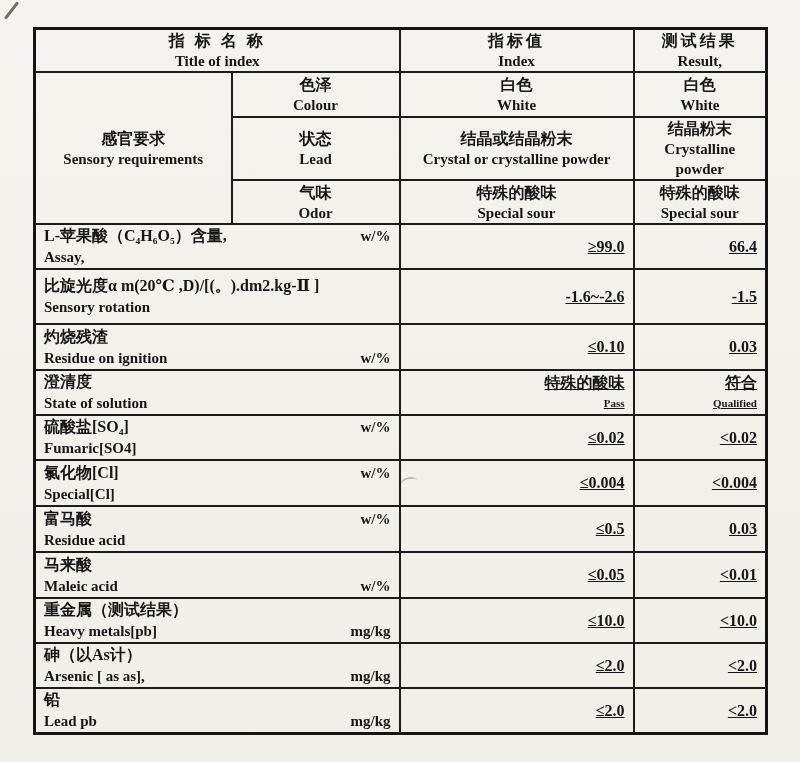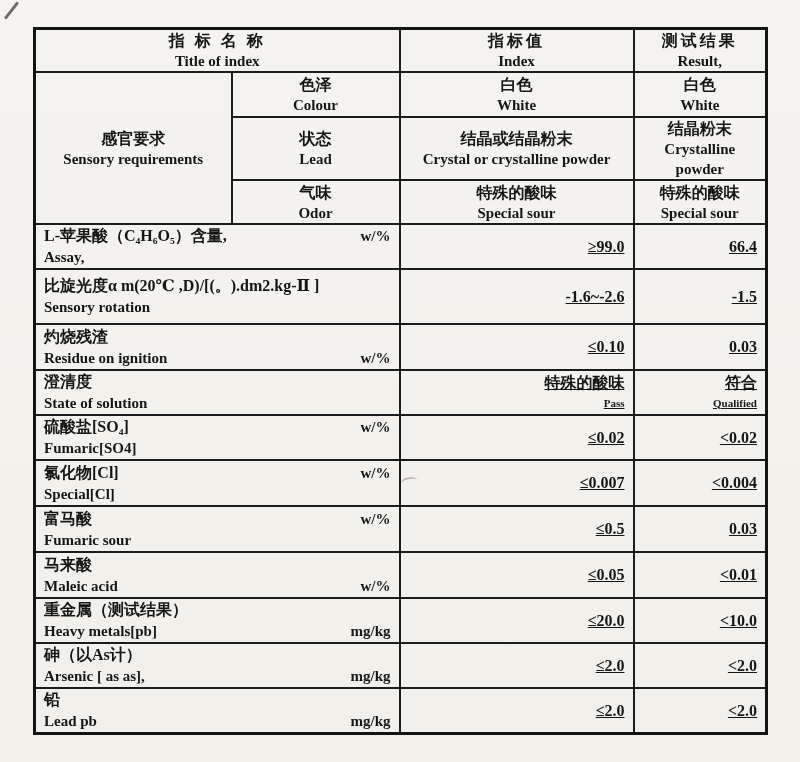--- a/index.html
+++ b/index.html
@@ -217,35 +217,35 @@
       <td colspan="2" class="name">
         <div class="ln ln1">
               <span>氯化物[Cl]</span>
               <span class="u">w/%</span>
             </div>
         <div class="ln ln2">
               <span>Special[Cl]</span>
             </div>
       </td>
       <td class="val">
-            <div class="vl">≤0.007</div>
+            <div class="vl">≤0.004</div>
           </td>
       <td class="val">
             <div class="vl">&lt;0.004</div>
           </td>
     </tr>
 
     <tr style="height:46px">
       <td colspan="2" class="name">
         <div class="ln ln1">
               <span>富马酸</span>
               <span class="u">w/%</span>
             </div>
         <div class="ln ln2">
-              <span>Fumaric sour</span>
+              <span>Residue acid</span>
             </div>
       </td>
       <td class="val">
             <div class="vl">≤0.5</div>
           </td>
       <td class="val">
             <div class="vl">0.03</div>
           </td>
     </tr>
 
@@ -271,21 +271,21 @@
       <td colspan="2" class="name">
         <div class="ln ln1">
               <span>重金属（测试结果）</span>
             </div>
         <div class="ln ln2">
               <span>Heavy metals[pb]</span>
               <span class="u">mg/kg</span>
             </div>
       </td>
       <td class="val">
-            <div class="vl">≤20.0</div>
+            <div class="vl">≤10.0</div>
           </td>
       <td class="val">
             <div class="vl">&lt;10.0</div>
           </td>
     </tr>
 
     <tr style="height:44px">
       <td colspan="2" class="name">
         <div class="ln ln1">
               <span>砷（以As计）</span>

